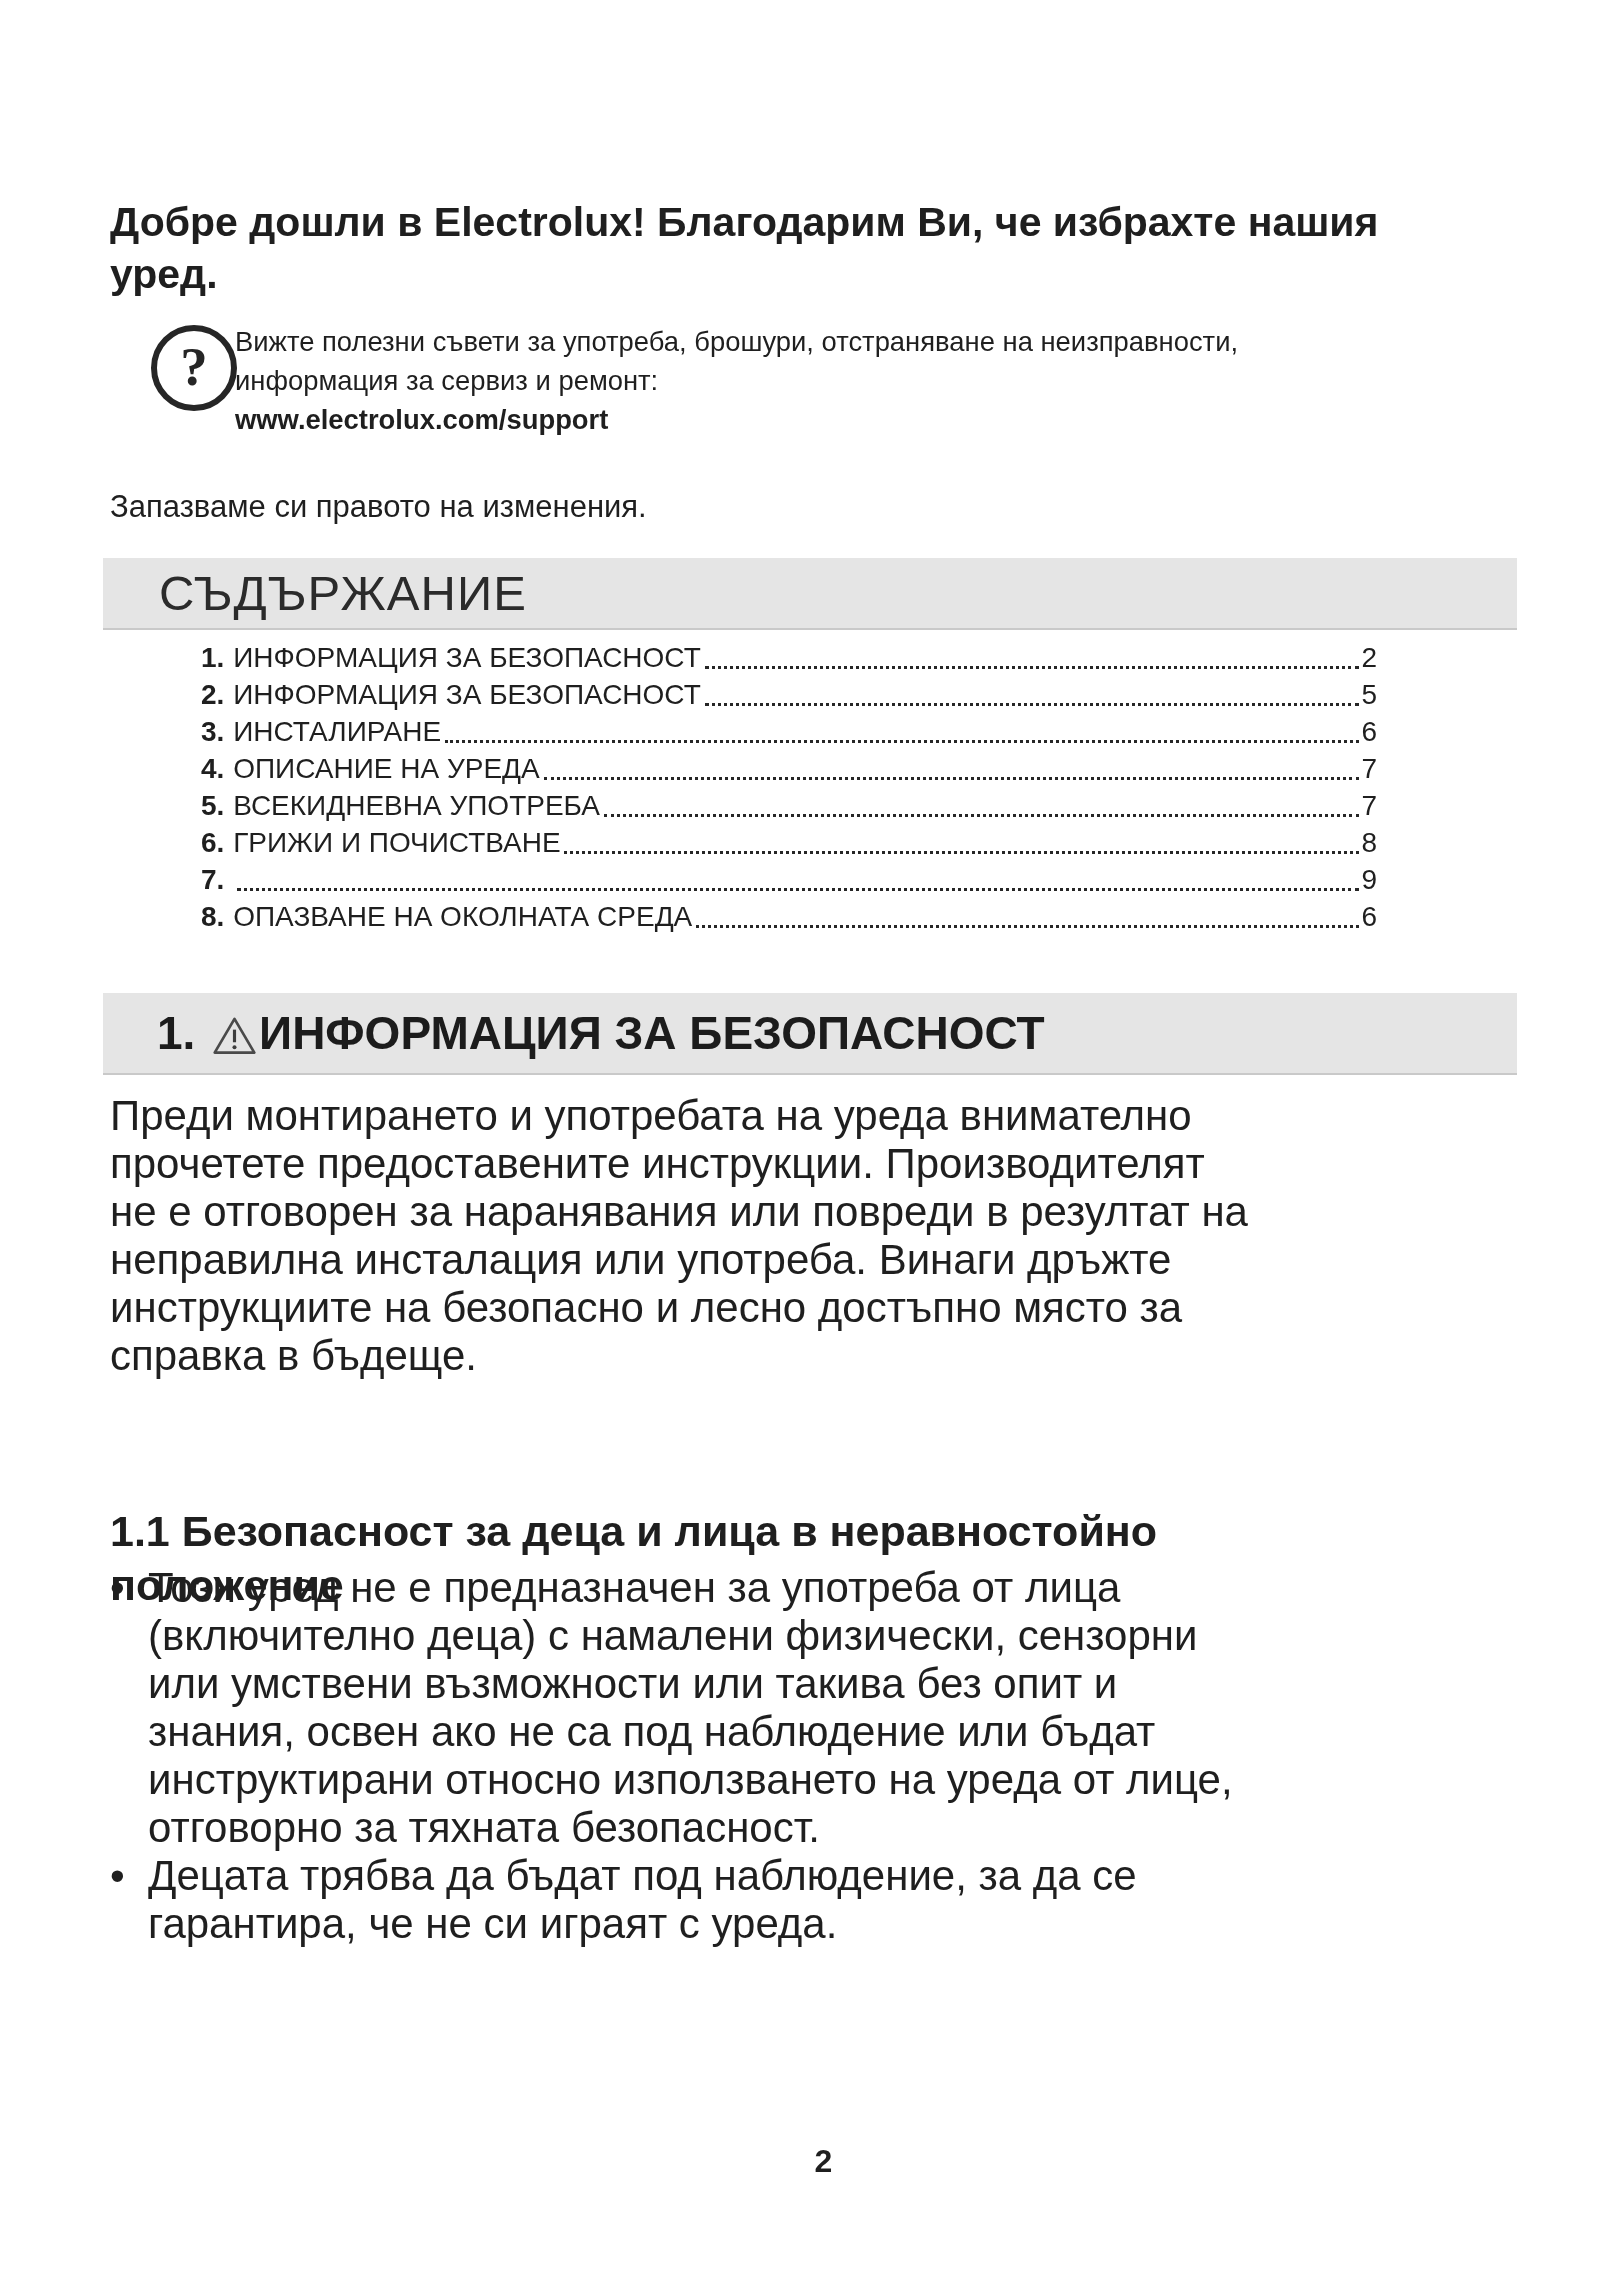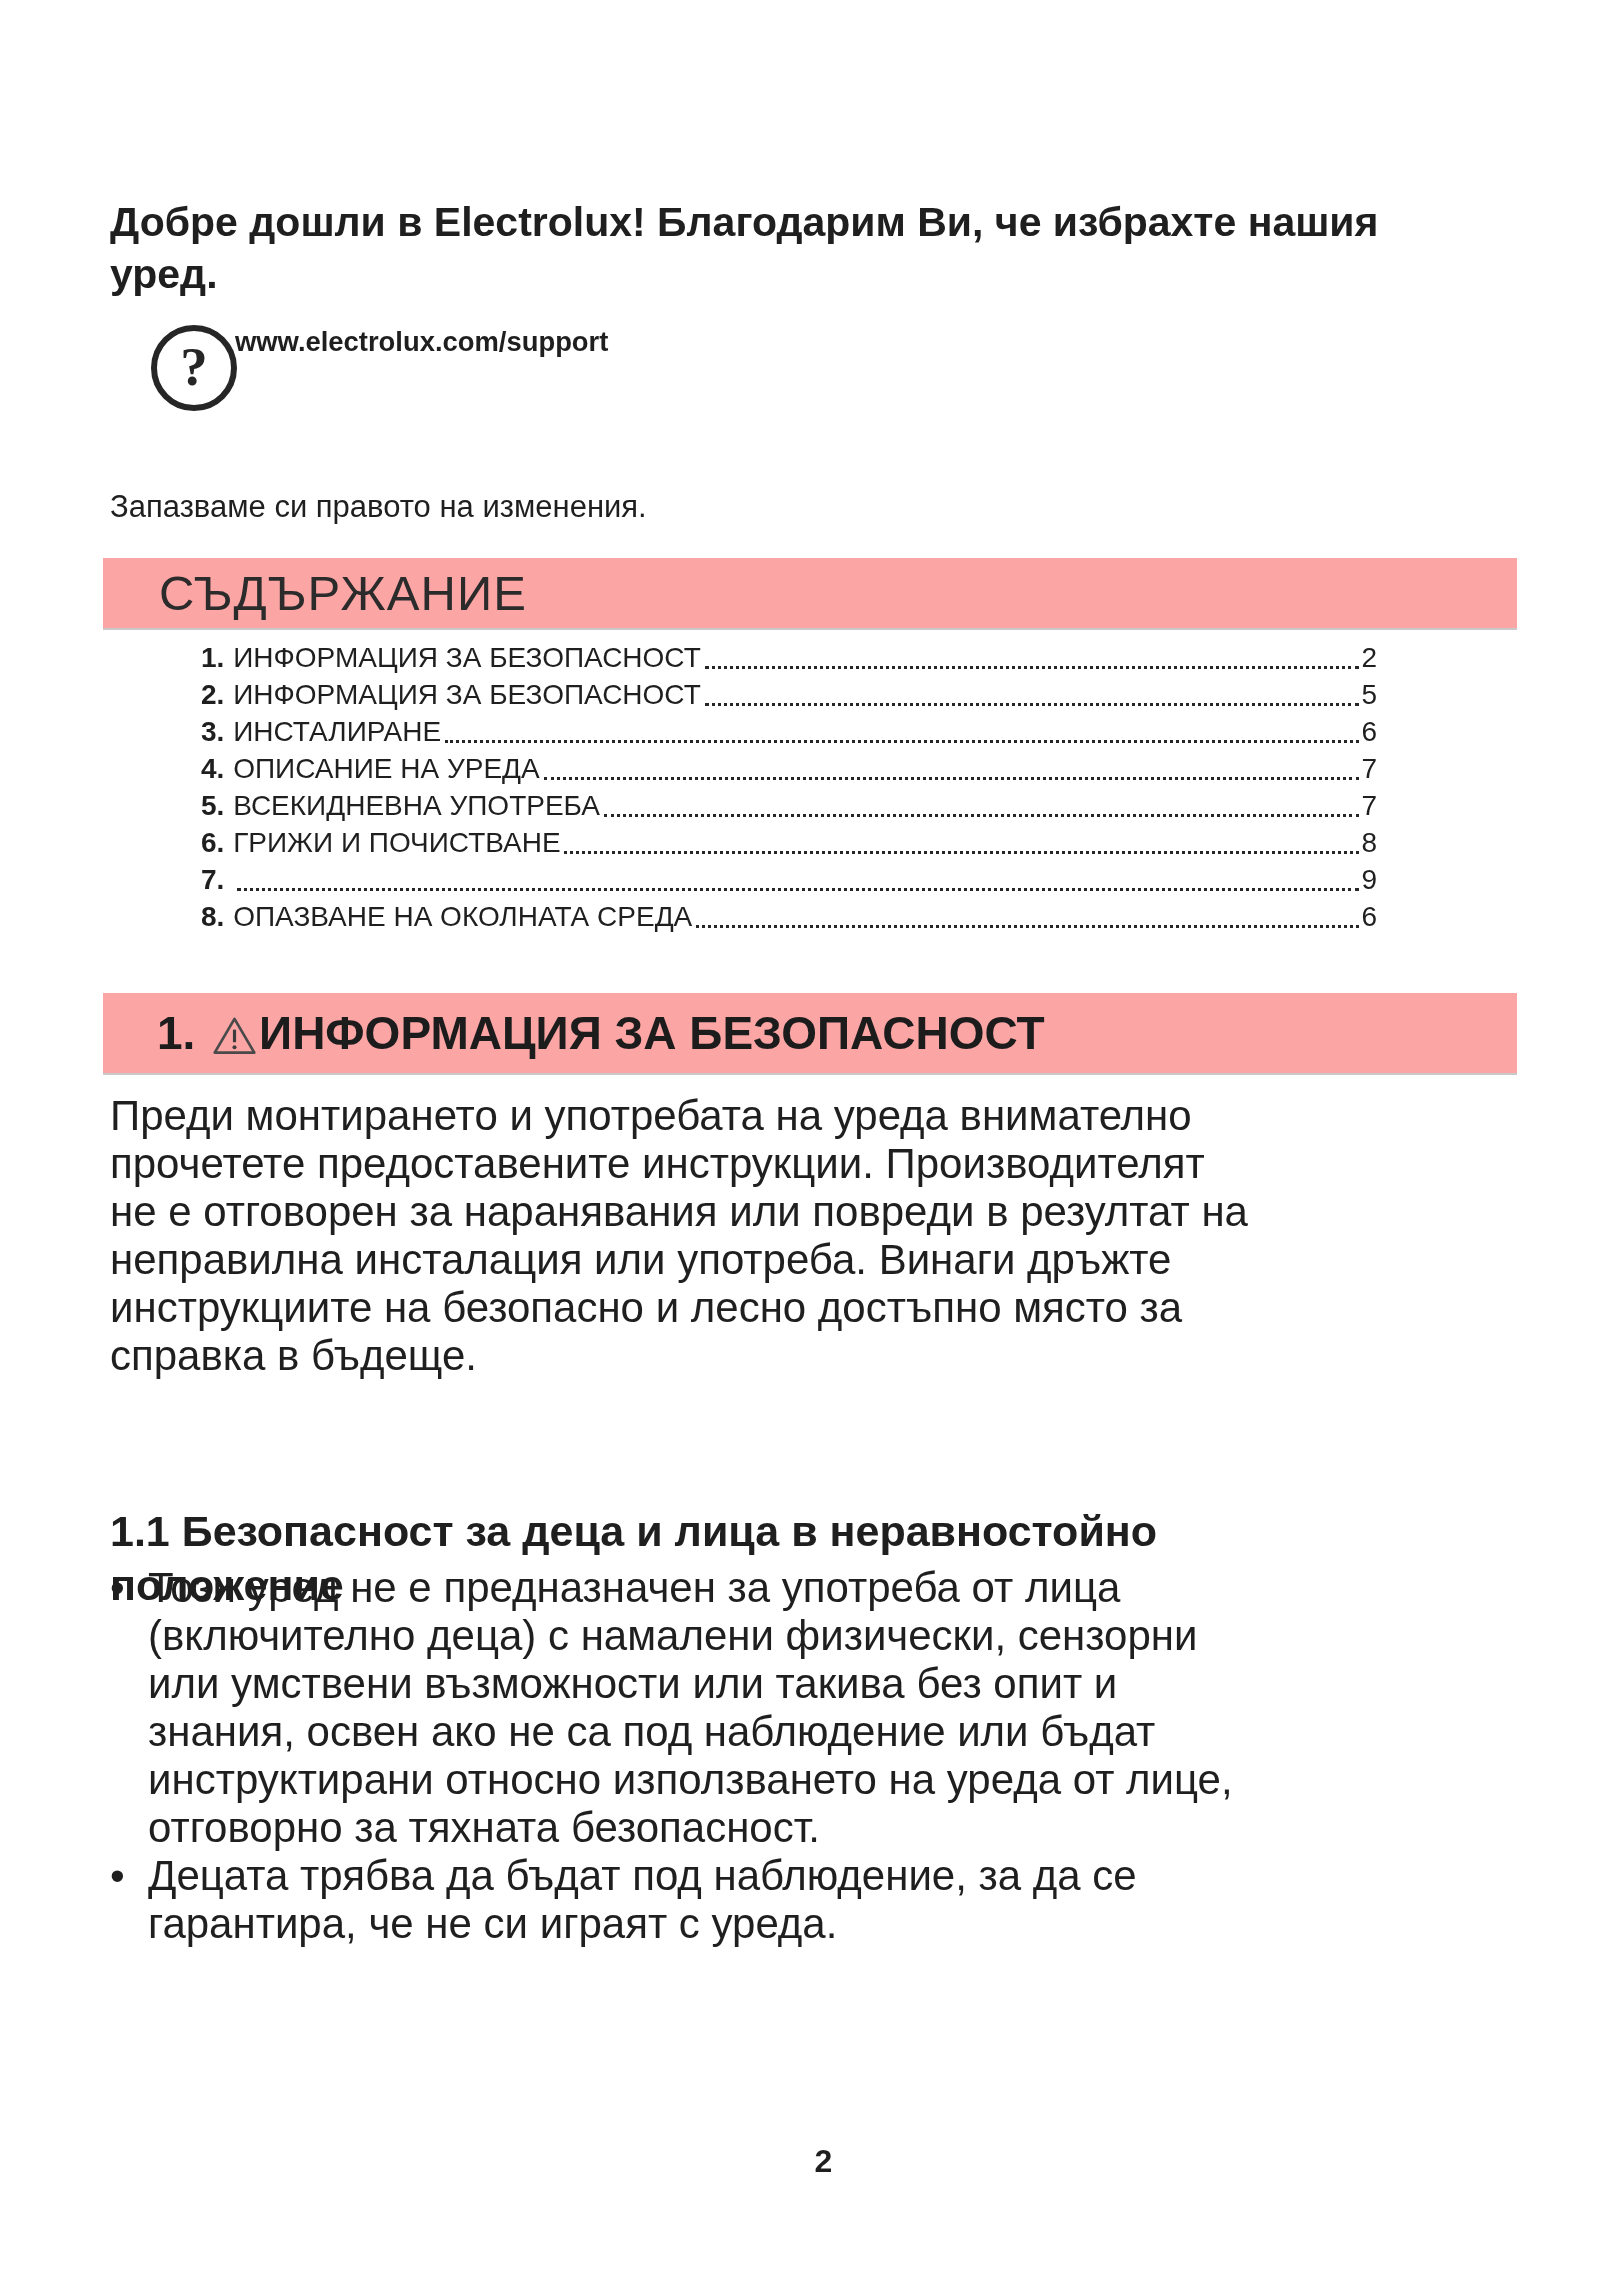--- a/index.html
+++ b/index.html
@@ -38,21 +38,21 @@
   }
   .support-url { font-weight: bold; }
 
   .rights {
     position: absolute; left: 110px; top: 489px;
     font-size: 31px; line-height: 35px;
   }
 
   .bar {
     position: absolute; left: 103px; width: 1414px;
-    background: #fca5a5; box-sizing: border-box;
+    background: #e5e5e5; box-sizing: border-box;
     border-bottom: 2px solid #c9c9c9;
     display: flex; align-items: center;
   }
   .toc-bar {
     top: 558px; height: 72px; padding-left: 56px;
     font-size: 49px; font-weight: normal; color: #2b2b2b; letter-spacing: 1px;
   }
   .section-bar {
     top: 993px; height: 82px; padding-left: 54px;
     font-size: 46px; font-weight: bold; color: #1c1c1c;
@@ -101,20 +101,22 @@
 <div class="page">
 
   <h1 class="welcome ml">Добре дошли в Electrolux! Благодарим Ви, че избрахте нашия
 уред.</h1>
 
   <div class="help-icon">
     <span class="help-glyph">?</span>
   </div>
 
   <div class="support">
+    <div class="ml">Вижте полезни съвети за употреба, брошури, отстраняване на неизправности,
+информация за сервиз и ремонт:</div>
     <div class="support-url">www.electrolux.com/support</div>
   </div>
 
   <div class="rights">Запазваме си правото на изменения.</div>
 
   <div class="bar toc-bar">
     <span>СЪДЪРЖАНИЕ</span>
   </div>
 
   <div class="toc">

